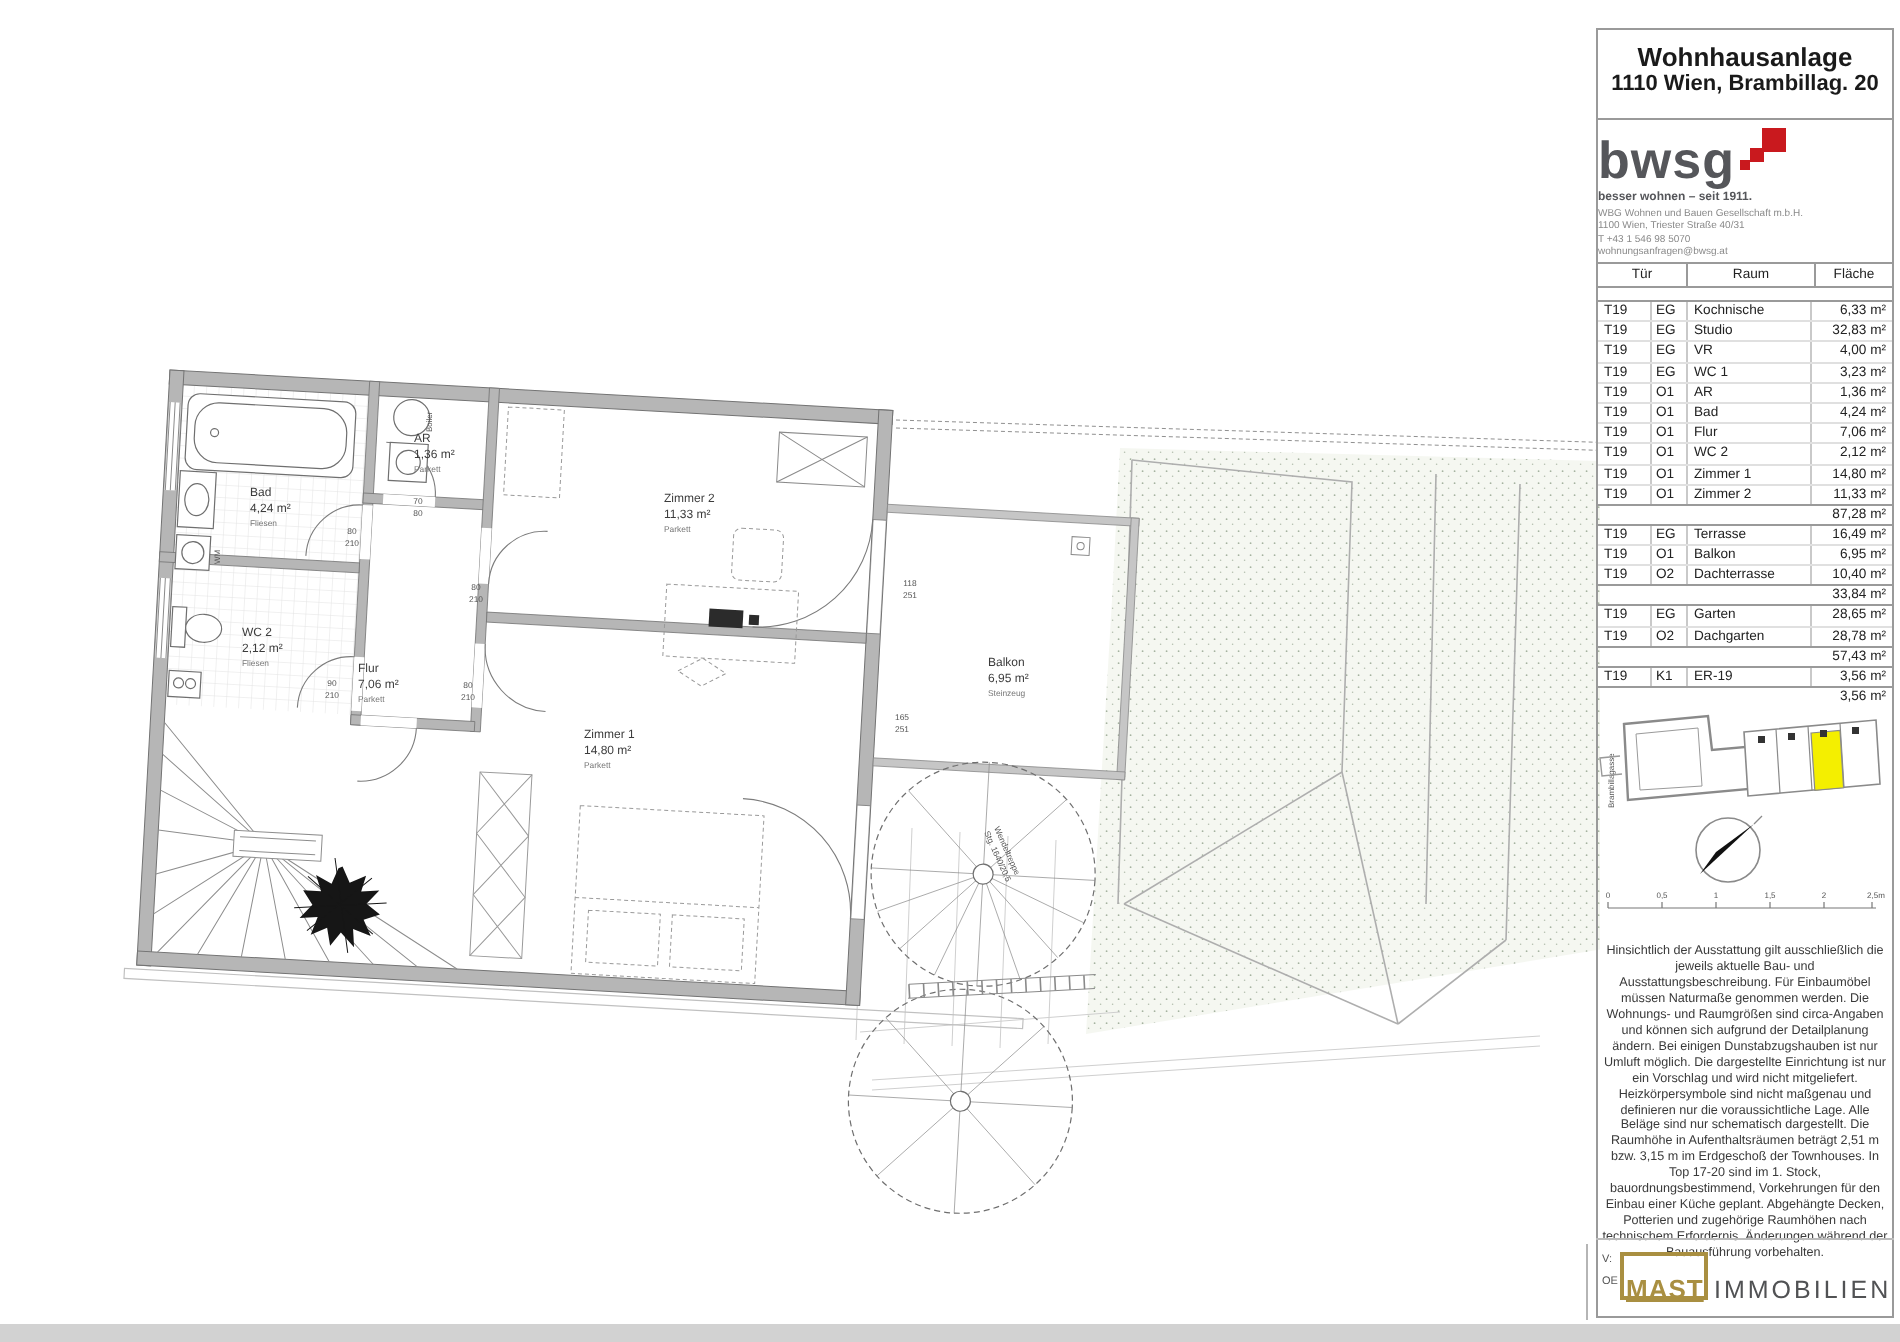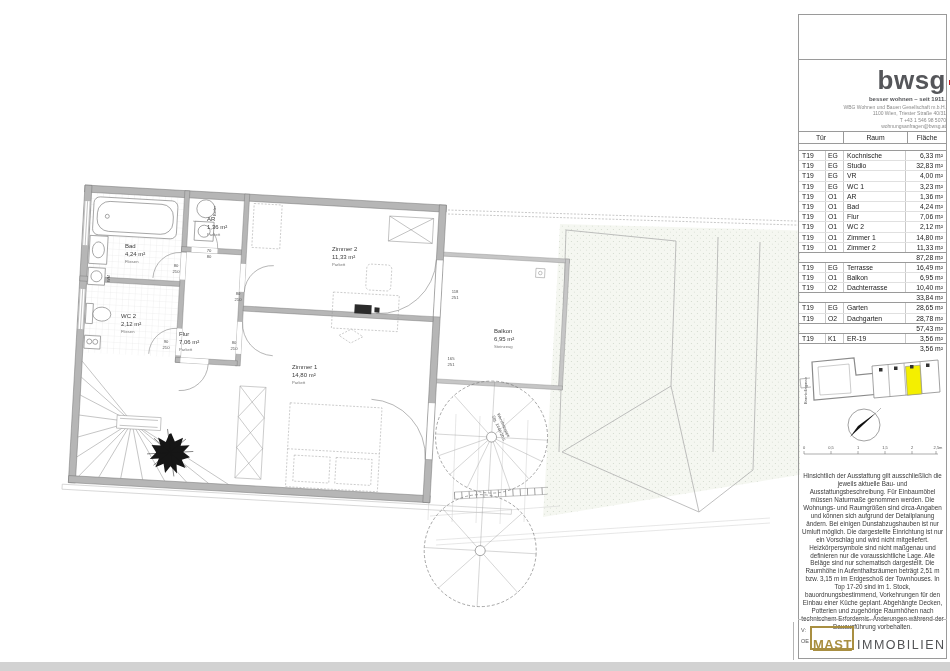--- a/index.html
+++ b/index.html
@@ -4,21 +4,21 @@
 <style>
   html,body{margin:0;padding:0;background:#fff;}
   body{width:950px;height:671px;position:relative;font-family:"Liberation Sans",sans-serif;overflow:hidden;}
   #plan-svg{position:absolute;left:0;top:0;}
   .sheet-right{position:absolute;left:798px;top:0;width:152px;height:671px;}
   .frame{position:absolute;left:0;top:14px;width:149px;height:645px;border:1px solid #9a9a9a;box-sizing:border-box;background:transparent;}
   .panel-box{position:absolute;left:0;width:149px;border:1px solid #9a9a9a;box-sizing:border-box;background:#fff;}
   .hdr-box{top:14px;height:46px;text-align:center;}
   .hdr-title{font-size:13px;font-weight:bold;color:#1a1a1a;margin-top:7px;line-height:14px;}
   .hdr-sub{font-size:11px;font-weight:bold;color:#1a1a1a;line-height:13px;}
-  .logo-box{top:59px;height:74px;text-align:right;}
+  .logo-box{top:59px;height:74px;text-align:left;}
   .bwsg-wrap{position:relative;display:inline-block;margin-top:6px;height:30px;}
   .bwsg-text{font-size:26px;font-weight:bold;color:#55565a;letter-spacing:0.5px;line-height:28px;}
   .bwsg-sq{position:absolute;background:#c9191e;}
   .sq1{width:5px;height:5px;right:-8px;top:14px;}
   .sq2{width:7px;height:7px;right:-15px;top:8px;}
   .sq3{width:12px;height:12px;right:-26px;top:-2px;}
   .bwsg-tag{font-size:6px;font-weight:bold;color:#55565a;margin-top:0px;}
   .bwsg-addr{font-size:5px;color:#8a8a8a;line-height:6.3px;margin-top:2px;}
   .tbl{position:absolute;left:0;top:131px;width:149px;}
   .thead{display:grid;grid-template-columns:44px 64px 1fr;border:1px solid #9a9a9a;box-sizing:border-box;height:13px;line-height:11px;background:#fff;margin-bottom:6px;font-size:6.8px;color:#222;}
@@ -278,20 +278,24 @@
     <g transform="translate(497,414) rotate(66)" font-size="4.2" fill="#555">
       <text x="0" y="0">Wendeltreppe</text>
       <text x="0" y="5.5">Stg. 1640/20,5</text>
     </g>
   </g>
 </svg>
 
 <div class="sheet-right">
   <div class="frame"></div>
 
+  <div class="panel-box hdr-box">
+    <div class="hdr-title">Wohnhausanlage</div>
+    <div class="hdr-sub">1110 Wien, Brambillag. 20</div>
+  </div>
 
   <div class="panel-box logo-box">
     <div class="bwsg-wrap">
       <span class="bwsg-text">bwsg</span>
       <span class="bwsg-sq sq1"></span>
       <span class="bwsg-sq sq2"></span>
       <span class="bwsg-sq sq3"></span>
     </div>
     <div class="bwsg-tag">besser wohnen – seit 1911.</div>
     <div class="bwsg-addr">

